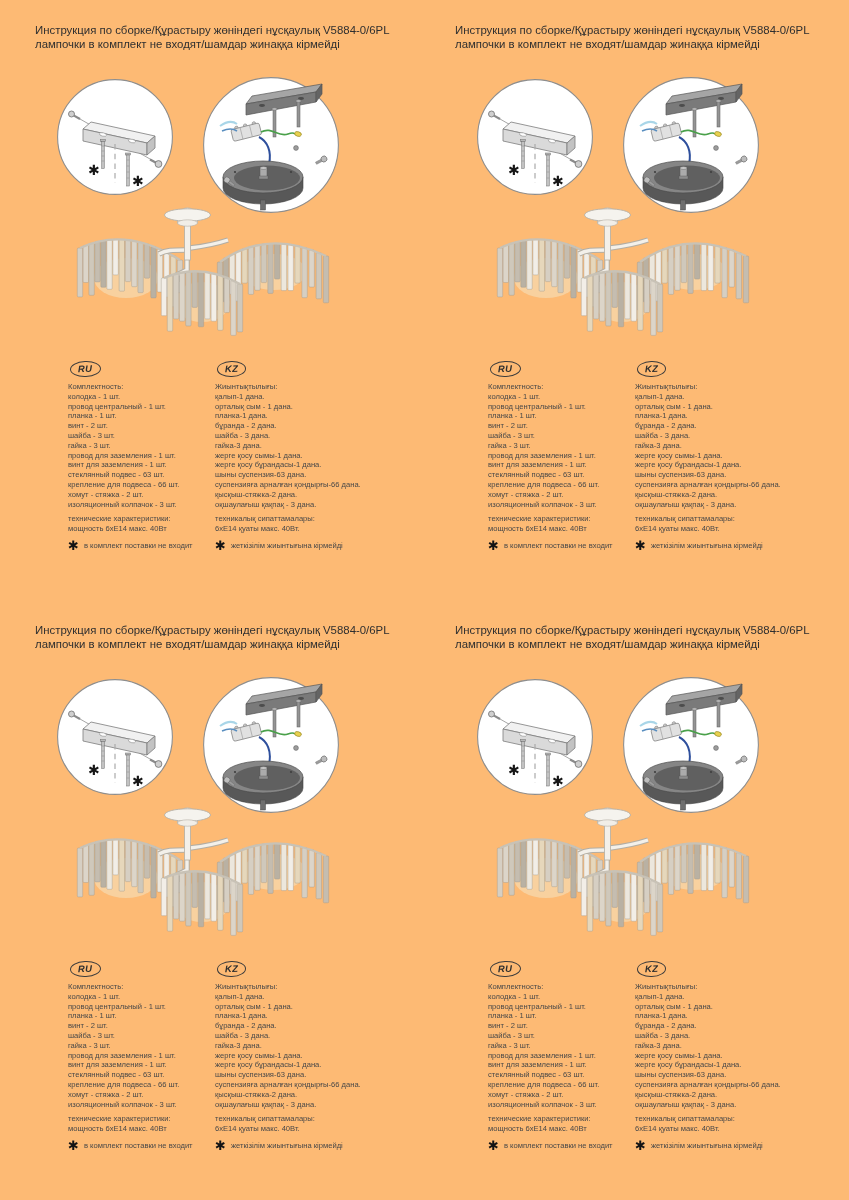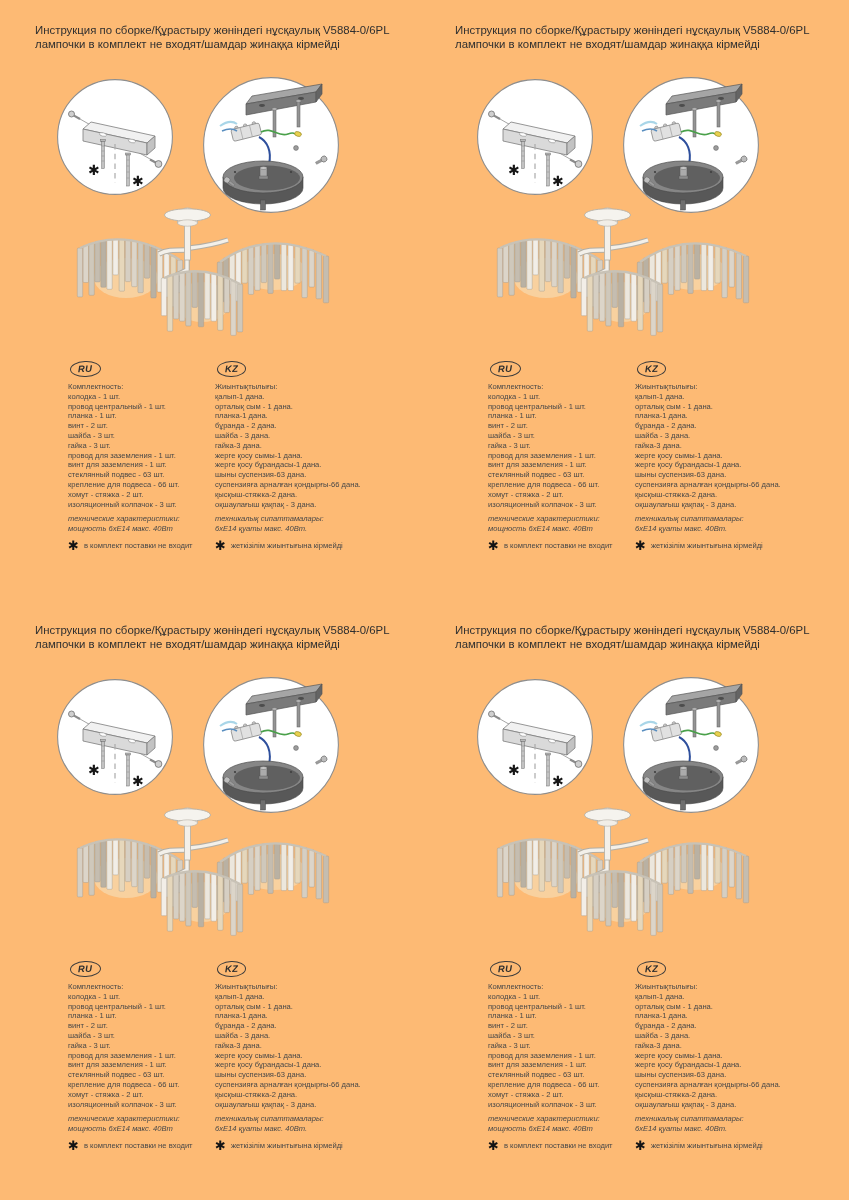--- a/index.html
+++ b/index.html
@@ -25,21 +25,21 @@
   .col-ru { left:68px;  width:144px; }
   .col-kz { left:215px; width:182px; }
 
   .badge { display:inline-block; margin:0 0 5px 2px; padding:1px 7px 2px;
            border:1.2px solid #3c3c3c; border-radius:50%;
            font-size:9.5px; font-weight:700; font-style:italic; letter-spacing:0.4px;
            color:#2e2e2e; transform:rotate(-2deg); }
 
   .list-title, .line, .tech-line, .note-text {
            font-size:7.6px; line-height:9.8px; color:#484848; }
-  .tech { margin-top:5px;font-style:italic; }
+  .tech { margin-top:5px; }
   .footnote { margin-top:7px; display:flex; align-items:center; gap:5px; }
   .ast { font-size:13px; line-height:10px; font-weight:700; color:#141414; }
 </style>
 </head>
 <body>
 
 <div class="page" id="grid">
   <section class="quad">
 
     <h1 class="title">

